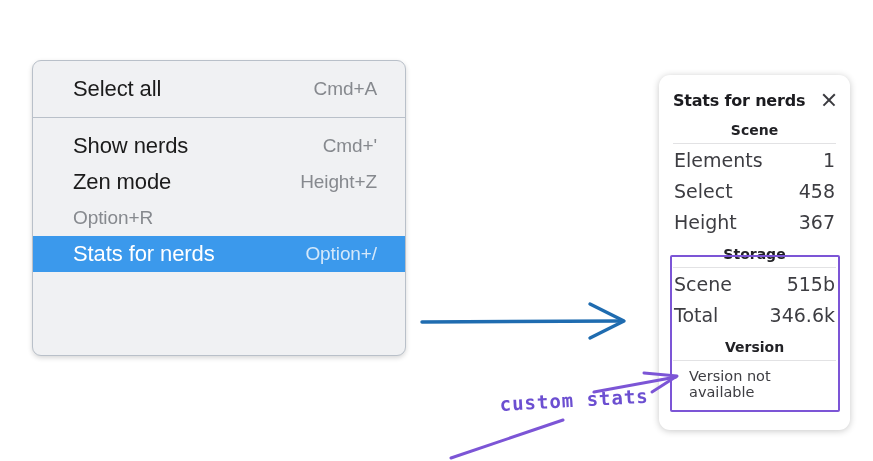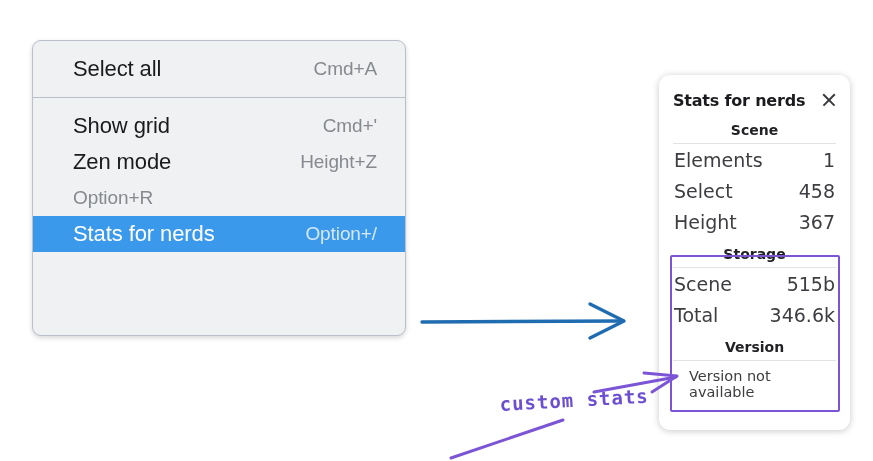--- a/index.html
+++ b/index.html
@@ -12,21 +12,21 @@
     position: relative;
     background: #ffffff;
     font-family: "Liberation Sans", sans-serif;
     overflow: hidden;
   }
 
   
   #context-menu {
     position: absolute;
     left: 32px;
-    top: 40px;
+    top: 60px;
     width: 374px;
     height: 296px;
     background: #f0f1f3;
     border: 1px solid #b9c0c9;
     border-radius: 9px;
     box-shadow: 0 2px 5px rgba(0,0,0,0.16);
     box-sizing: border-box;
     overflow: hidden;
   }
   .menu-group { padding: 6px 0; }
@@ -177,21 +177,21 @@
     <div class="menu-item">
       <span class="mi-label">Select all</span>
       <span class="mi-shortcut">Cmd+A</span>
     </div>
   </div>
 
   <div class="menu-sep"></div>
 
   <div class="menu-group group-bottom">
     <div class="menu-item">
-      <span class="mi-label">Show grid</span>
+      <span class="mi-label">Show nerds</span>
       <span class="mi-shortcut">Cmd+'</span>
     </div>
     <div class="menu-item">
       <span class="mi-label">Zen mode</span>
       <span class="mi-shortcut">Height+Z</span>
     </div>
     <div class="menu-item">
       <span class="mi-shortcut">Option+R</span>
     </div>
     <div class="menu-item selected">

